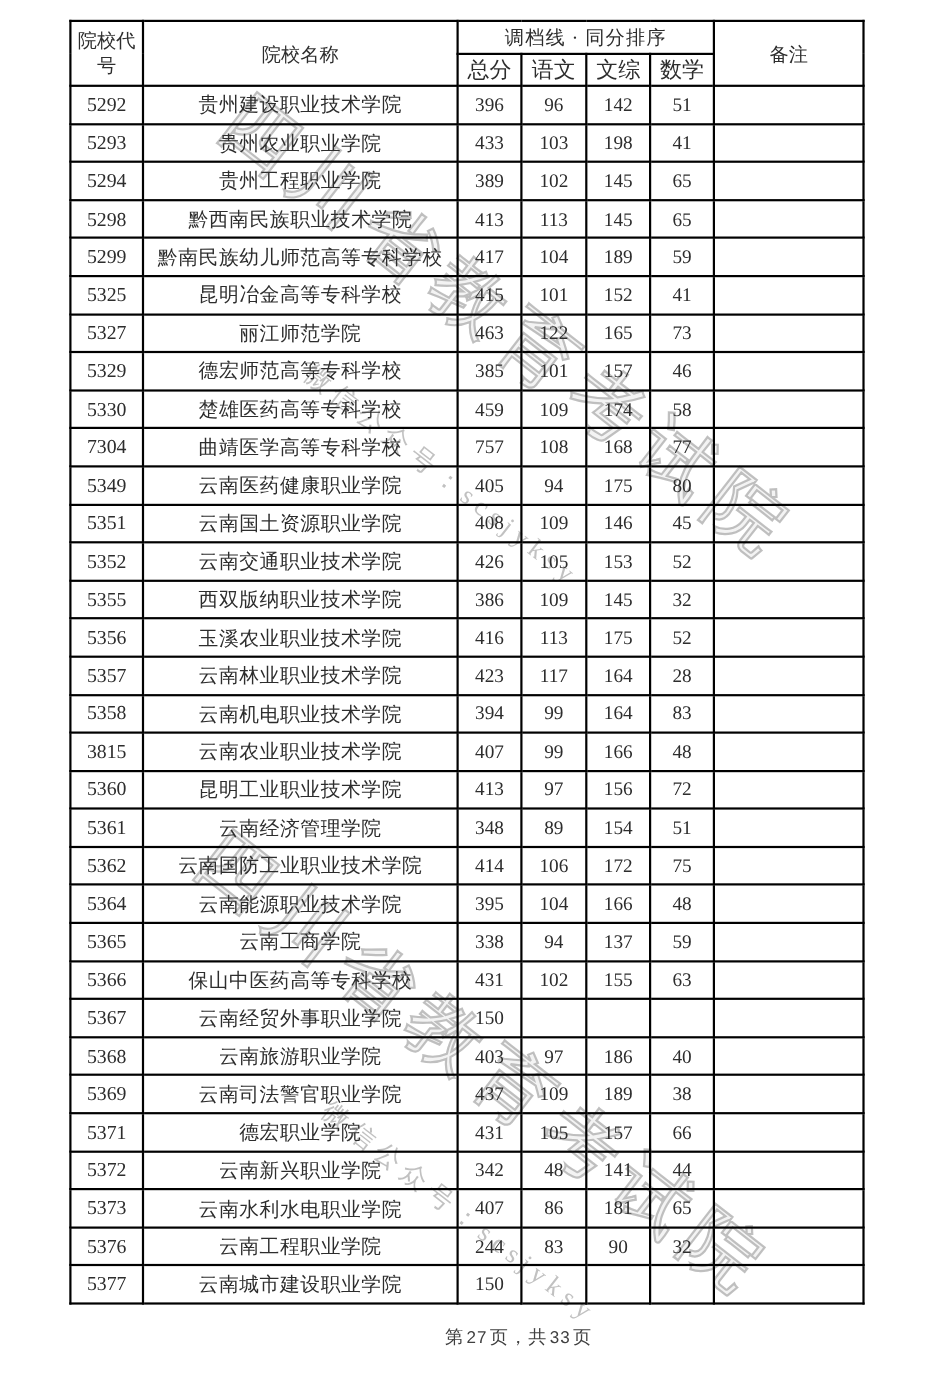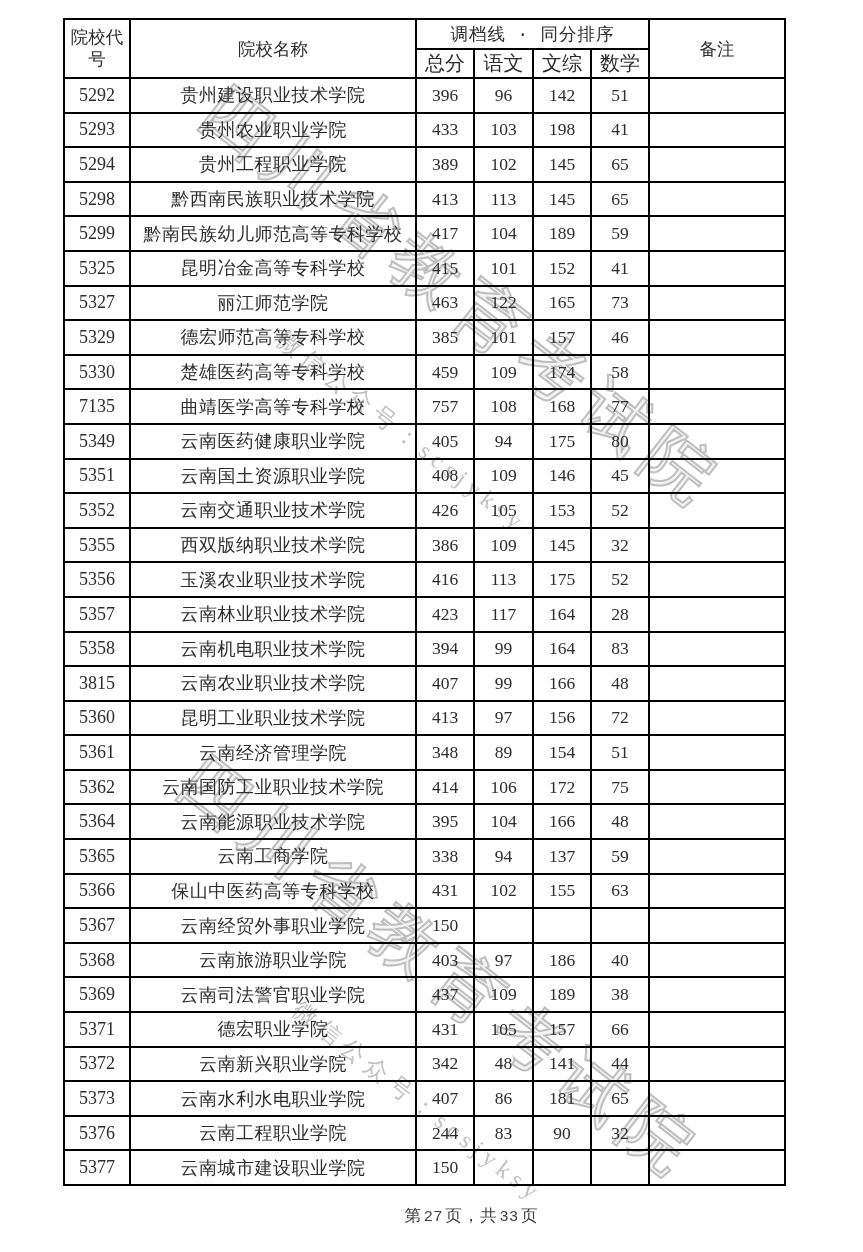--- a/index.html
+++ b/index.html
@@ -37,21 +37,21 @@
     border:2px solid #000;
     padding:0 2px;
     text-align:center;vertical-align:middle;
     font-weight:400;
     color:#2d2d2d;
     overflow:hidden;
   }
   .score-table thead tr.h1 th{height:28px;font-size:17.5px;}
   .score-table thead tr.h2 th{height:25px;font-size:20px;}
   .th-code{line-height:1.25;padding:0 8px;font-size:17px;}
-  .th-group{letter-spacing:1px;font-family:Liberation Mono, monospace;}
+  .th-group{letter-spacing:1px;}
   .score-table tbody td{height:32.6px;font-size:18px;}
   .score-table tbody td.name-cell{letter-spacing:0.5px;}
   .score-table tbody td.num-cell{font-size:17.5px;}
   
   .footer{
     position:absolute;left:0;top:1205px;width:100%;z-index:1;
     text-align:center;
     font-size:16.5px;color:#404040;letter-spacing:1px;padding-left:40px;
   }
   .footer .num{
@@ -171,21 +171,21 @@
         <tr>
           <td>5330</td>
           <td class="name-cell">楚雄医药高等专科学校</td>
           <td class="num-cell">459</td>
           <td class="num-cell">109</td>
           <td class="num-cell">174</td>
           <td class="num-cell">58</td>
           <td></td>
         </tr>
         <tr>
-          <td>7135</td>
+          <td>7304</td>
           <td class="name-cell">曲靖医学高等专科学校</td>
           <td class="num-cell">757</td>
           <td class="num-cell">108</td>
           <td class="num-cell">168</td>
           <td class="num-cell">77</td>
           <td></td>
         </tr>
         <tr>
           <td>5349</td>
           <td class="name-cell">云南医药健康职业学院</td>

